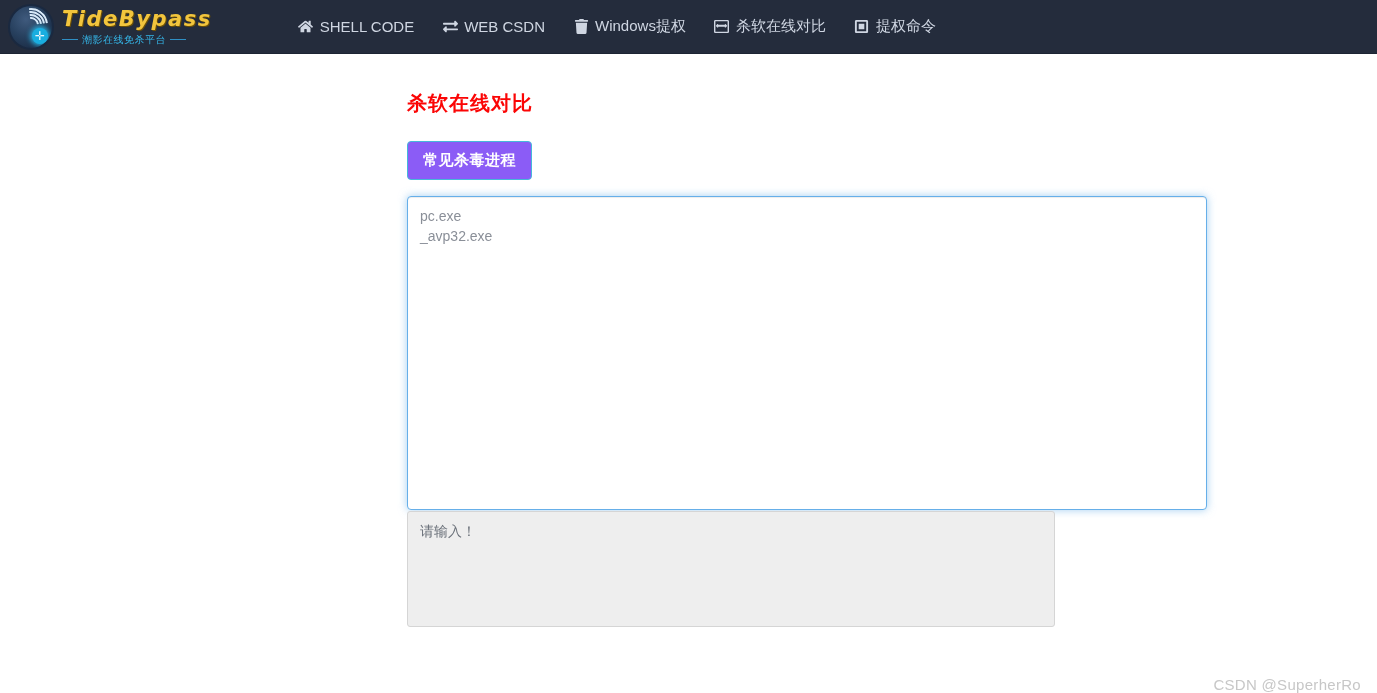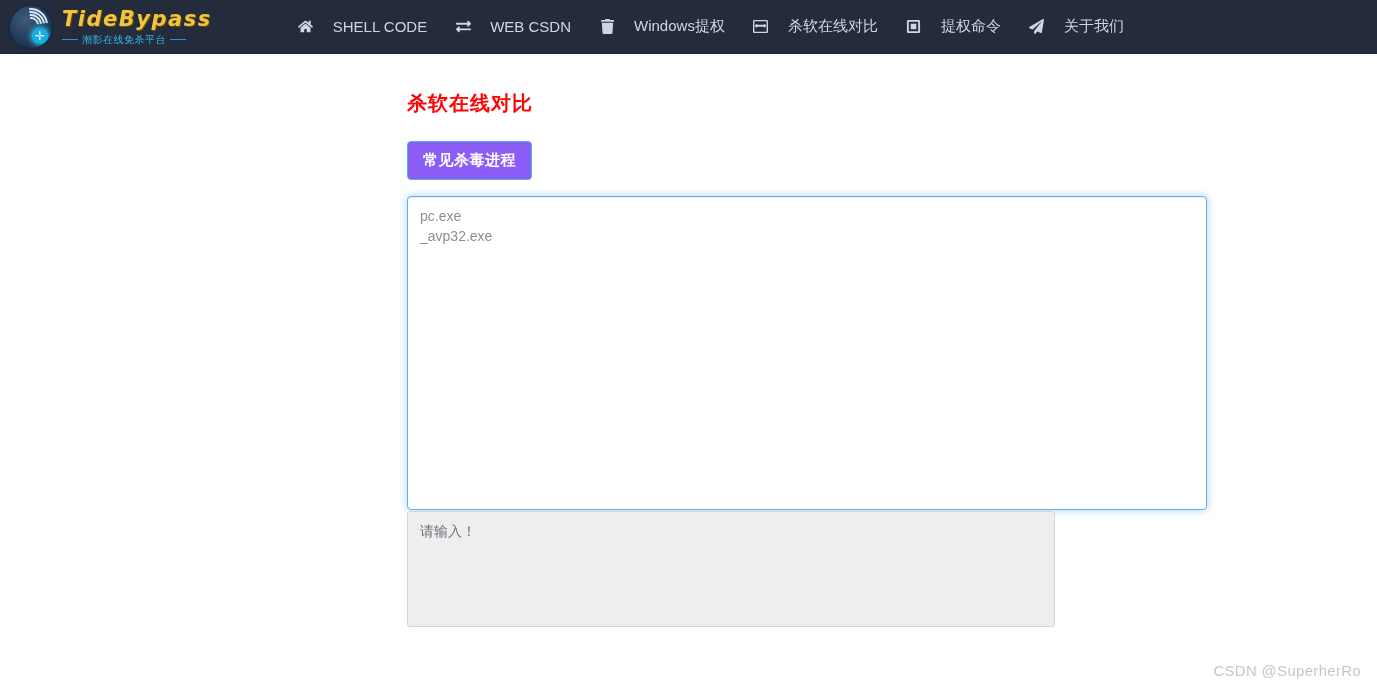--- a/index.html
+++ b/index.html
@@ -95,21 +95,21 @@
 
   .nav-links {
     display: flex;
     align-items: center;
     margin-left: 72px;
     height: 54px;
   }
   .nav-item {
     display: flex;
     align-items: center;
-    gap: 19px;
+    gap: 6px;
     padding: 0 14px;
     height: 54px;
     color: #cfd6e2;
     font-size: 15px;
     text-decoration: none;
     white-space: nowrap;
     cursor: pointer;
   }
   .nav-icon {
     display: inline-flex;
@@ -187,21 +187,21 @@
     font-family: "Liberation Sans", "DejaVu Sans", sans-serif;
     font-size: 14px;
     line-height: 20px;
   }
   .ta-result::placeholder { color: #6a7079; opacity: 1; }
   .ta-main::placeholder { color: #9aa0a8; opacity: 1; }
 
   .watermark {
     position: absolute;
     right: 16px;
-    bottom: 14px;
+    bottom: 0;
     font-size: 15px;
     color: #c7c7c7;
     letter-spacing: .3px;
     user-select: none;
   }
 </style>
 </head>
 <body>
 
 <div class="navbar">
@@ -265,28 +265,20 @@
     <a class="nav-item">
       <span class="nav-icon">
         <svg viewBox="0 0 448 512">
             <path d="M400 32H48C21.5 32 0 53.5 0 80v352c0 26.5 21.5 48 48 48h352c26.5 0 48-21.5 48-48V80c0-26.5-21.5-48-48-48zm-16 384H64V96h320v320zm-64-256H128v192h192V160z"></path>
           </svg>
       </span>
       <span class="nav-label">提权命令</span>
     </a>
 
 
-    <a class="nav-item">
-      <span class="nav-icon">
-        <svg viewBox="0 0 512 512">
-            <path d="M476 3.2L12.5 270.6c-18.1 10.4-15.8 35.6 2.2 43.2L121 358.4l287.3-253.2c5.5-4.9 13.3 2.6 8.6 8.3L176 407v80.5c0 23.6 28.5 32.9 42.5 15.8L282 426l124.6 52.2c14.2 6 30.4-2.9 33-18.2l72-432C515 7.8 493.3-6.8 476 3.2z"></path>
-          </svg>
-      </span>
-      <span class="nav-label">关于我们</span>
-    </a>
 
   </div>
 </div>
 
 <div class="page">
 
   <div class="content">
 
     <h2 class="page-title">杀软在线对比</h2>
 

